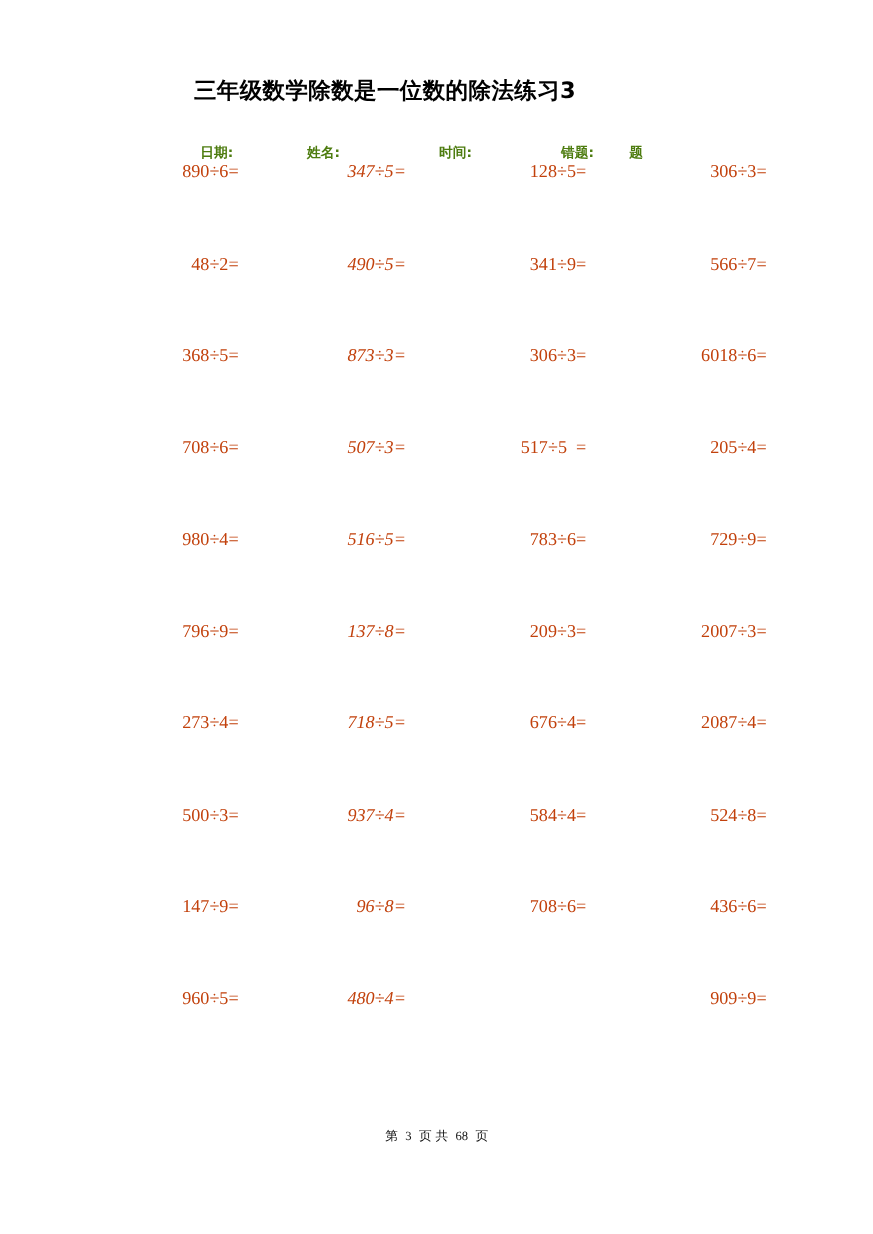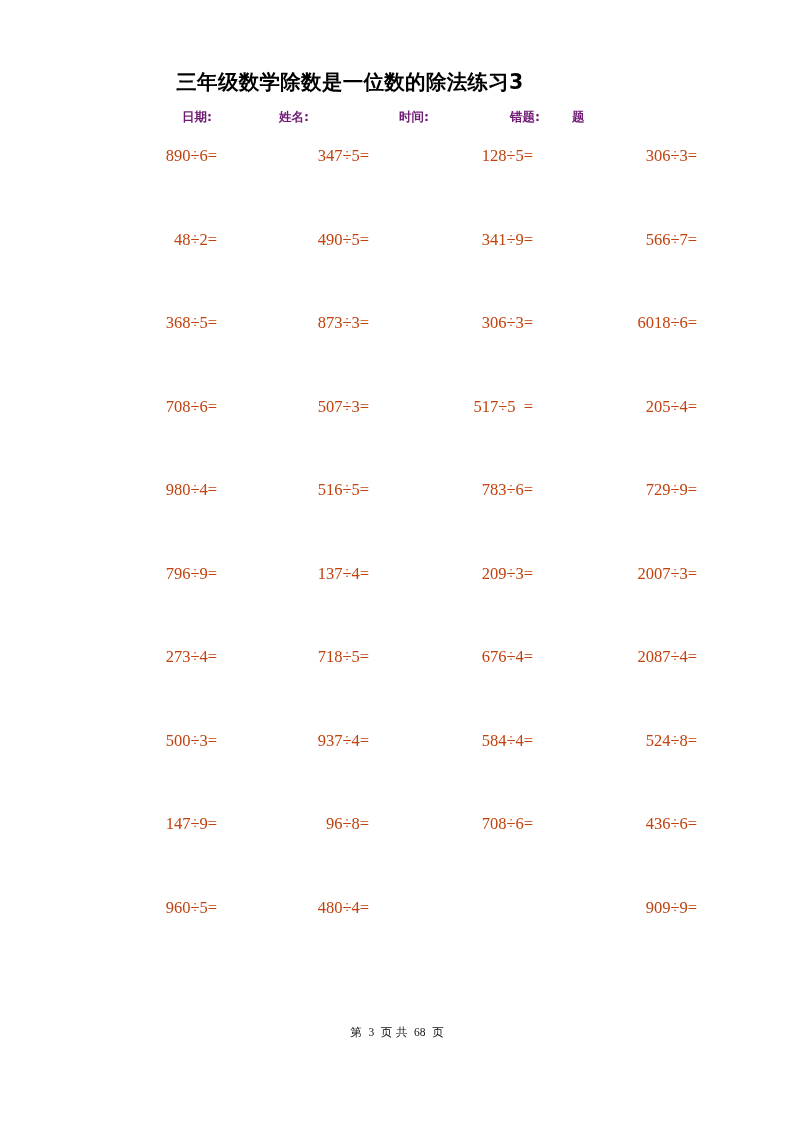--- a/index.html
+++ b/index.html
@@ -32,28 +32,28 @@
     font-weight: bold;
     font-size: 20.5px;
     letter-spacing: 0.3px;
     color: #000000;
     white-space: nowrap;
   }
 
   
   .meta-row {
     position: absolute;
-    top: 109px;
+    top: 131px;
     left: 97px;
     width: 600px;
     height: 22px;
     font-family: "DejaVu Sans", "Liberation Sans", sans-serif;
     font-weight: bold;
     font-size: 12.5px;
-    color: #701a75;
+    color: #4d7c0f;
     text-decoration: underline;
   }
   .meta-item {
     position: absolute;
     top: 0;
     white-space: nowrap;
   }
   .meta-date   { left: 85px; }
   .meta-name   { left: 182px; }
   .meta-time   { left: 302px; }
@@ -76,21 +76,21 @@
     top: 0;
     height: 26px;
     line-height: 26px;
     font-family: "Liberation Serif", "DejaVu Serif", serif;
     font-size: 16.5px;
     color: #c2410c;
     white-space: pre;
   }
   
   .col0 { left: 0;   width: 148px; text-align: right; padding-right: 28px; box-sizing: border-box; }
-  .col1 { left: 148px; width: 148px; text-align: right; padding-right: 24px; box-sizing: border-box; }
+  .col1 { left: 148px; width: 148px; text-align: right; padding-right: 24px; box-sizing: border-box; font-style: italic; }
   .col2 { left: 296px; width: 152px; text-align: right; padding-right: 12px; box-sizing: border-box; }
   .col3 { left: 448px; width: 152px; text-align: right; padding-right: 0px;  box-sizing: border-box; }
 
   
   .footer {
     position: absolute;
     top: 1025px;
     left: 0;
     width: 794px;
     text-align: center;
@@ -146,21 +146,21 @@
       <span class="cell col3">205÷4=</span>
     </div>
     <div class="row">
       <span class="cell col0">980÷4=</span>
       <span class="cell col1">516÷5=</span>
       <span class="cell col2">783÷6=</span>
       <span class="cell col3">729÷9=</span>
     </div>
     <div class="row">
       <span class="cell col0">796÷9=</span>
-      <span class="cell col1">137÷4=</span>
+      <span class="cell col1">137÷8=</span>
       <span class="cell col2">209÷3=</span>
       <span class="cell col3">2007÷3=</span>
     </div>
     <div class="row">
       <span class="cell col0">273÷4=</span>
       <span class="cell col1">718÷5=</span>
       <span class="cell col2">676÷4=</span>
       <span class="cell col3">2087÷4=</span>
     </div>
     <div class="row">

